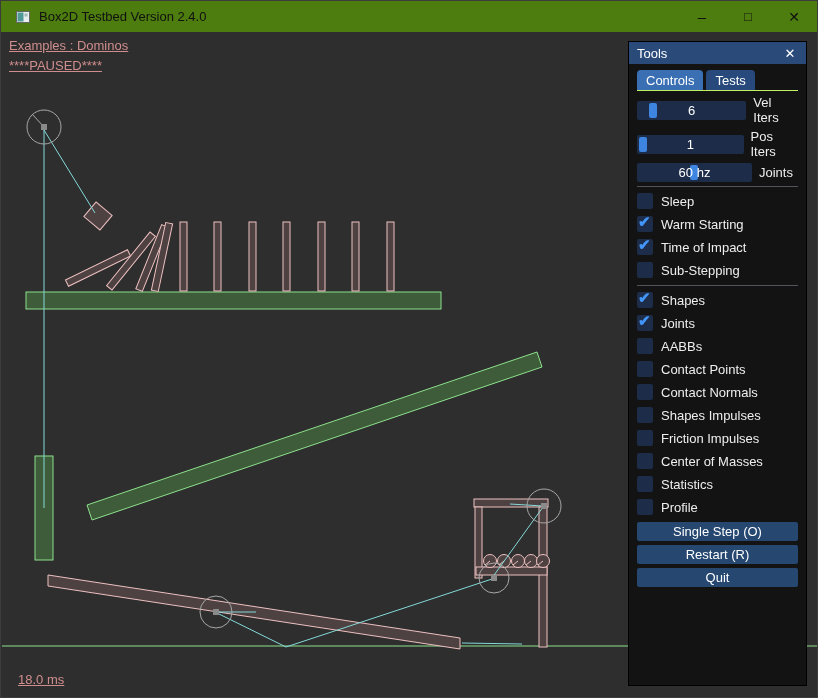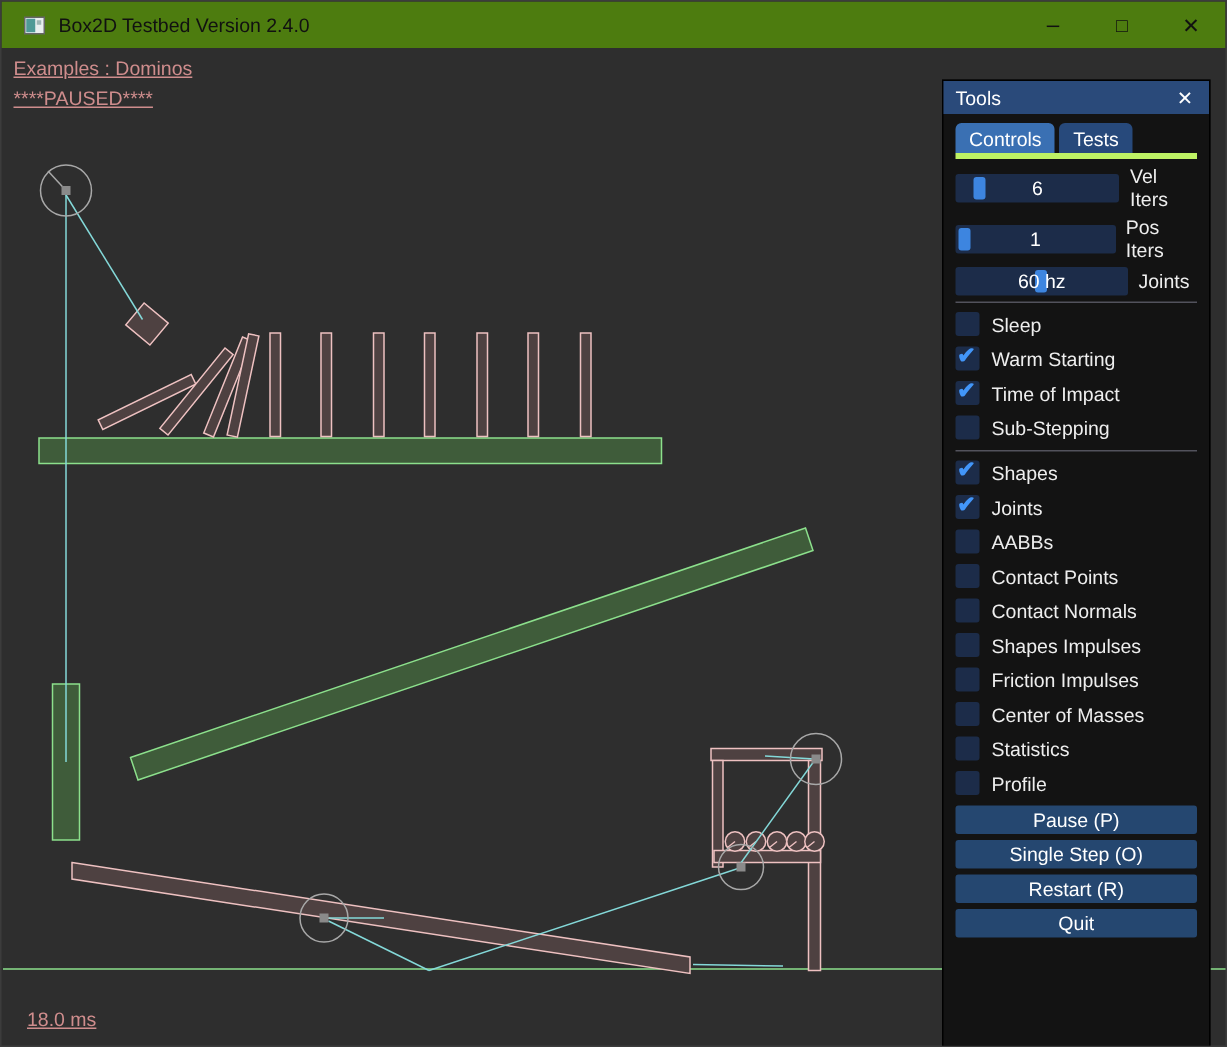--- a/index.html
+++ b/index.html
@@ -35,29 +35,29 @@
   .wbtn.min{font-size:15px;}
   .wbtn.max{font-size:13px;}
   .wbtn.close{font-size:14px;}
   
   .scene{position:absolute;left:0;top:0;z-index:1;}
   .ovl{position:absolute;color:var(--overlay-text);font-size:13px;z-index:5;text-decoration:underline;}
   .ovl.example{left:8px;top:37px;}
   .ovl.paused{left:8px;top:57px;}
   .ovl.frametime{left:17px;top:671px;}
   
-  .panel{position:absolute;left:627px;top:52px;width:179px;height:645px;
+  .panel{position:absolute;left:627px;top:40px;width:179px;height:645px;
     background:var(--panel-bg);border:1px solid #000;z-index:20;color:#eee;font-size:13px;}
   .panel-title{height:22px;background:var(--panel-title);display:flex;align-items:center;
     padding:0 8px;color:#fff;}
   .panel-title .t{flex:1;}
   .panel-x{width:16px;height:16px;display:flex;align-items:center;justify-content:center;
     color:#fff;font-size:13px;cursor:default;}
   .panel-body{padding:6px 8px 0 8px;}
-  .tabbar{display:flex;gap:3px;border-bottom:4px solid #bef264;}
+  .tabbar{display:flex;gap:3px;border-bottom:1px solid #bef264;}
   .tab{padding:3px 9px 3px 9px;height:20px;border-radius:4px 4px 0 0;background:var(--tab-inactive);color:#fff;}
   .tab.active{background:var(--tab-active);}
   .sliders{margin-top:4px;}
   .srow{display:flex;align-items:center;margin-bottom:4px;}
   .slider{position:relative;width:115px;height:19px;background:var(--frame-bg);
     border-radius:2px;overflow:hidden;}
   .slider .grab{position:absolute;top:2px;width:8px;height:15px;background:var(--grab);
     border-radius:2px;}
   .slider .val{position:relative;z-index:1;display:block;text-align:center;line-height:19px;color:#fff;}
   .slabel{margin-left:7px;color:#eee;}
@@ -277,21 +277,20 @@
           <span class="cbox"></span>
           <span class="cblabel">Statistics</span>
         </div>
         <div class="cbrow">
           <span class="cbox"></span>
           <span class="cblabel">Profile</span>
         </div>
       </div>
 
       <div class="btns">
-        <div class="pbtn">Pause (P)</div>
         <div class="pbtn">Single Step (O)</div>
         <div class="pbtn">Restart (R)</div>
         <div class="pbtn">Quit</div>
       </div>
     </div>
   </div>
 
 </div>
 
 </body></html>

